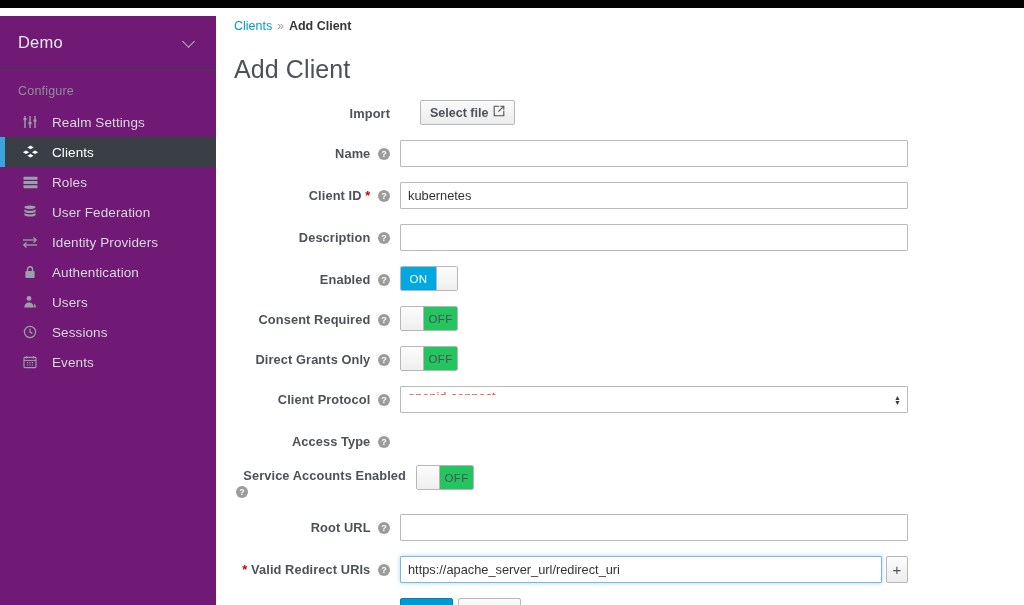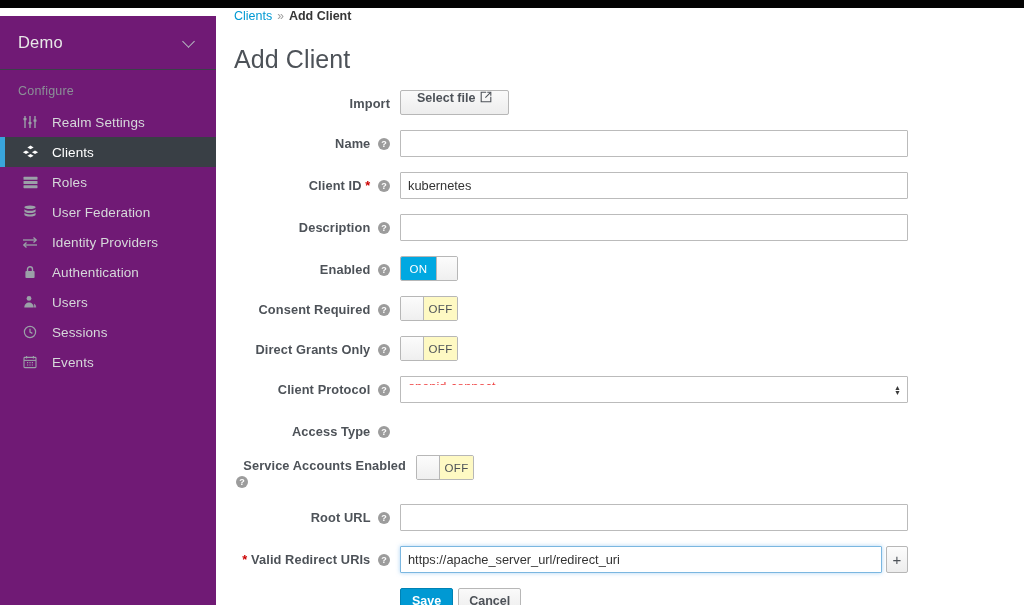--- a/index.html
+++ b/index.html
@@ -116,21 +116,21 @@
     position: absolute;
     top: 8px; left: 216px;
     width: 808px;
     height: 597px;
     background: #fff;
     overflow: hidden;
   }
 
   .breadcrumb {
     font-size: 12.5px;
-    padding: 1px 0 0 18px;
+    padding: 11px 0 0 18px;
     color: #363636;
   }
   .breadcrumb a {
     color: #0099d3;
     text-decoration: none;
     cursor: pointer;
   }
   .bc-sep {
     color: #9c9c9c;
     margin: 0 5px;
@@ -232,31 +232,33 @@
     display: flex;
     flex-direction: column;
     line-height: 5px;
     color: #3b3b3b;
     font-size: 7px;
   }
 
   
   .btn-file {
     height: 25px;
-    padding: 0 16px;
+    padding: 0 9px;
     font-size: 12.5px;
     font-weight: 700;
     color: #4d5258;
     background: linear-gradient(to bottom,#fafafa 0%,#ededed 100%);
     border: 1px solid #b7b7b7;
     border-radius: 2px;
     display: inline-flex;
+    align-items: center;
     gap: 5px;
     cursor: pointer;
     font-family: "Liberation Sans", sans-serif;
+    margin-left: 20px;
   }
 
   
   .toggle {
     width: 58px;
     height: 25px;
     border: 1px solid #b7b7b7;
     border-radius: 2px;
     display: flex;
     overflow: hidden;
@@ -282,21 +284,21 @@
     background: linear-gradient(to bottom,#fcfcfc,#efefef);
     border-left: 1px solid #b7b7b7;
   }
   .toggle.off .seg-handle {
     flex: 0 0 23px;
     background: linear-gradient(to bottom,#fcfcfc,#efefef);
     border-right: 1px solid #b7b7b7;
   }
   .toggle.off .seg-label {
     flex: 1;
-    background: #fef9c3;
+    background: #22c55e;
     color: #4d5258;
     letter-spacing: .4px;
   }
 
   
   .btn-plus {
     width: 22px;
     height: 27px;
     margin-left: 4px;
     border: 1px solid #b7b7b7;

